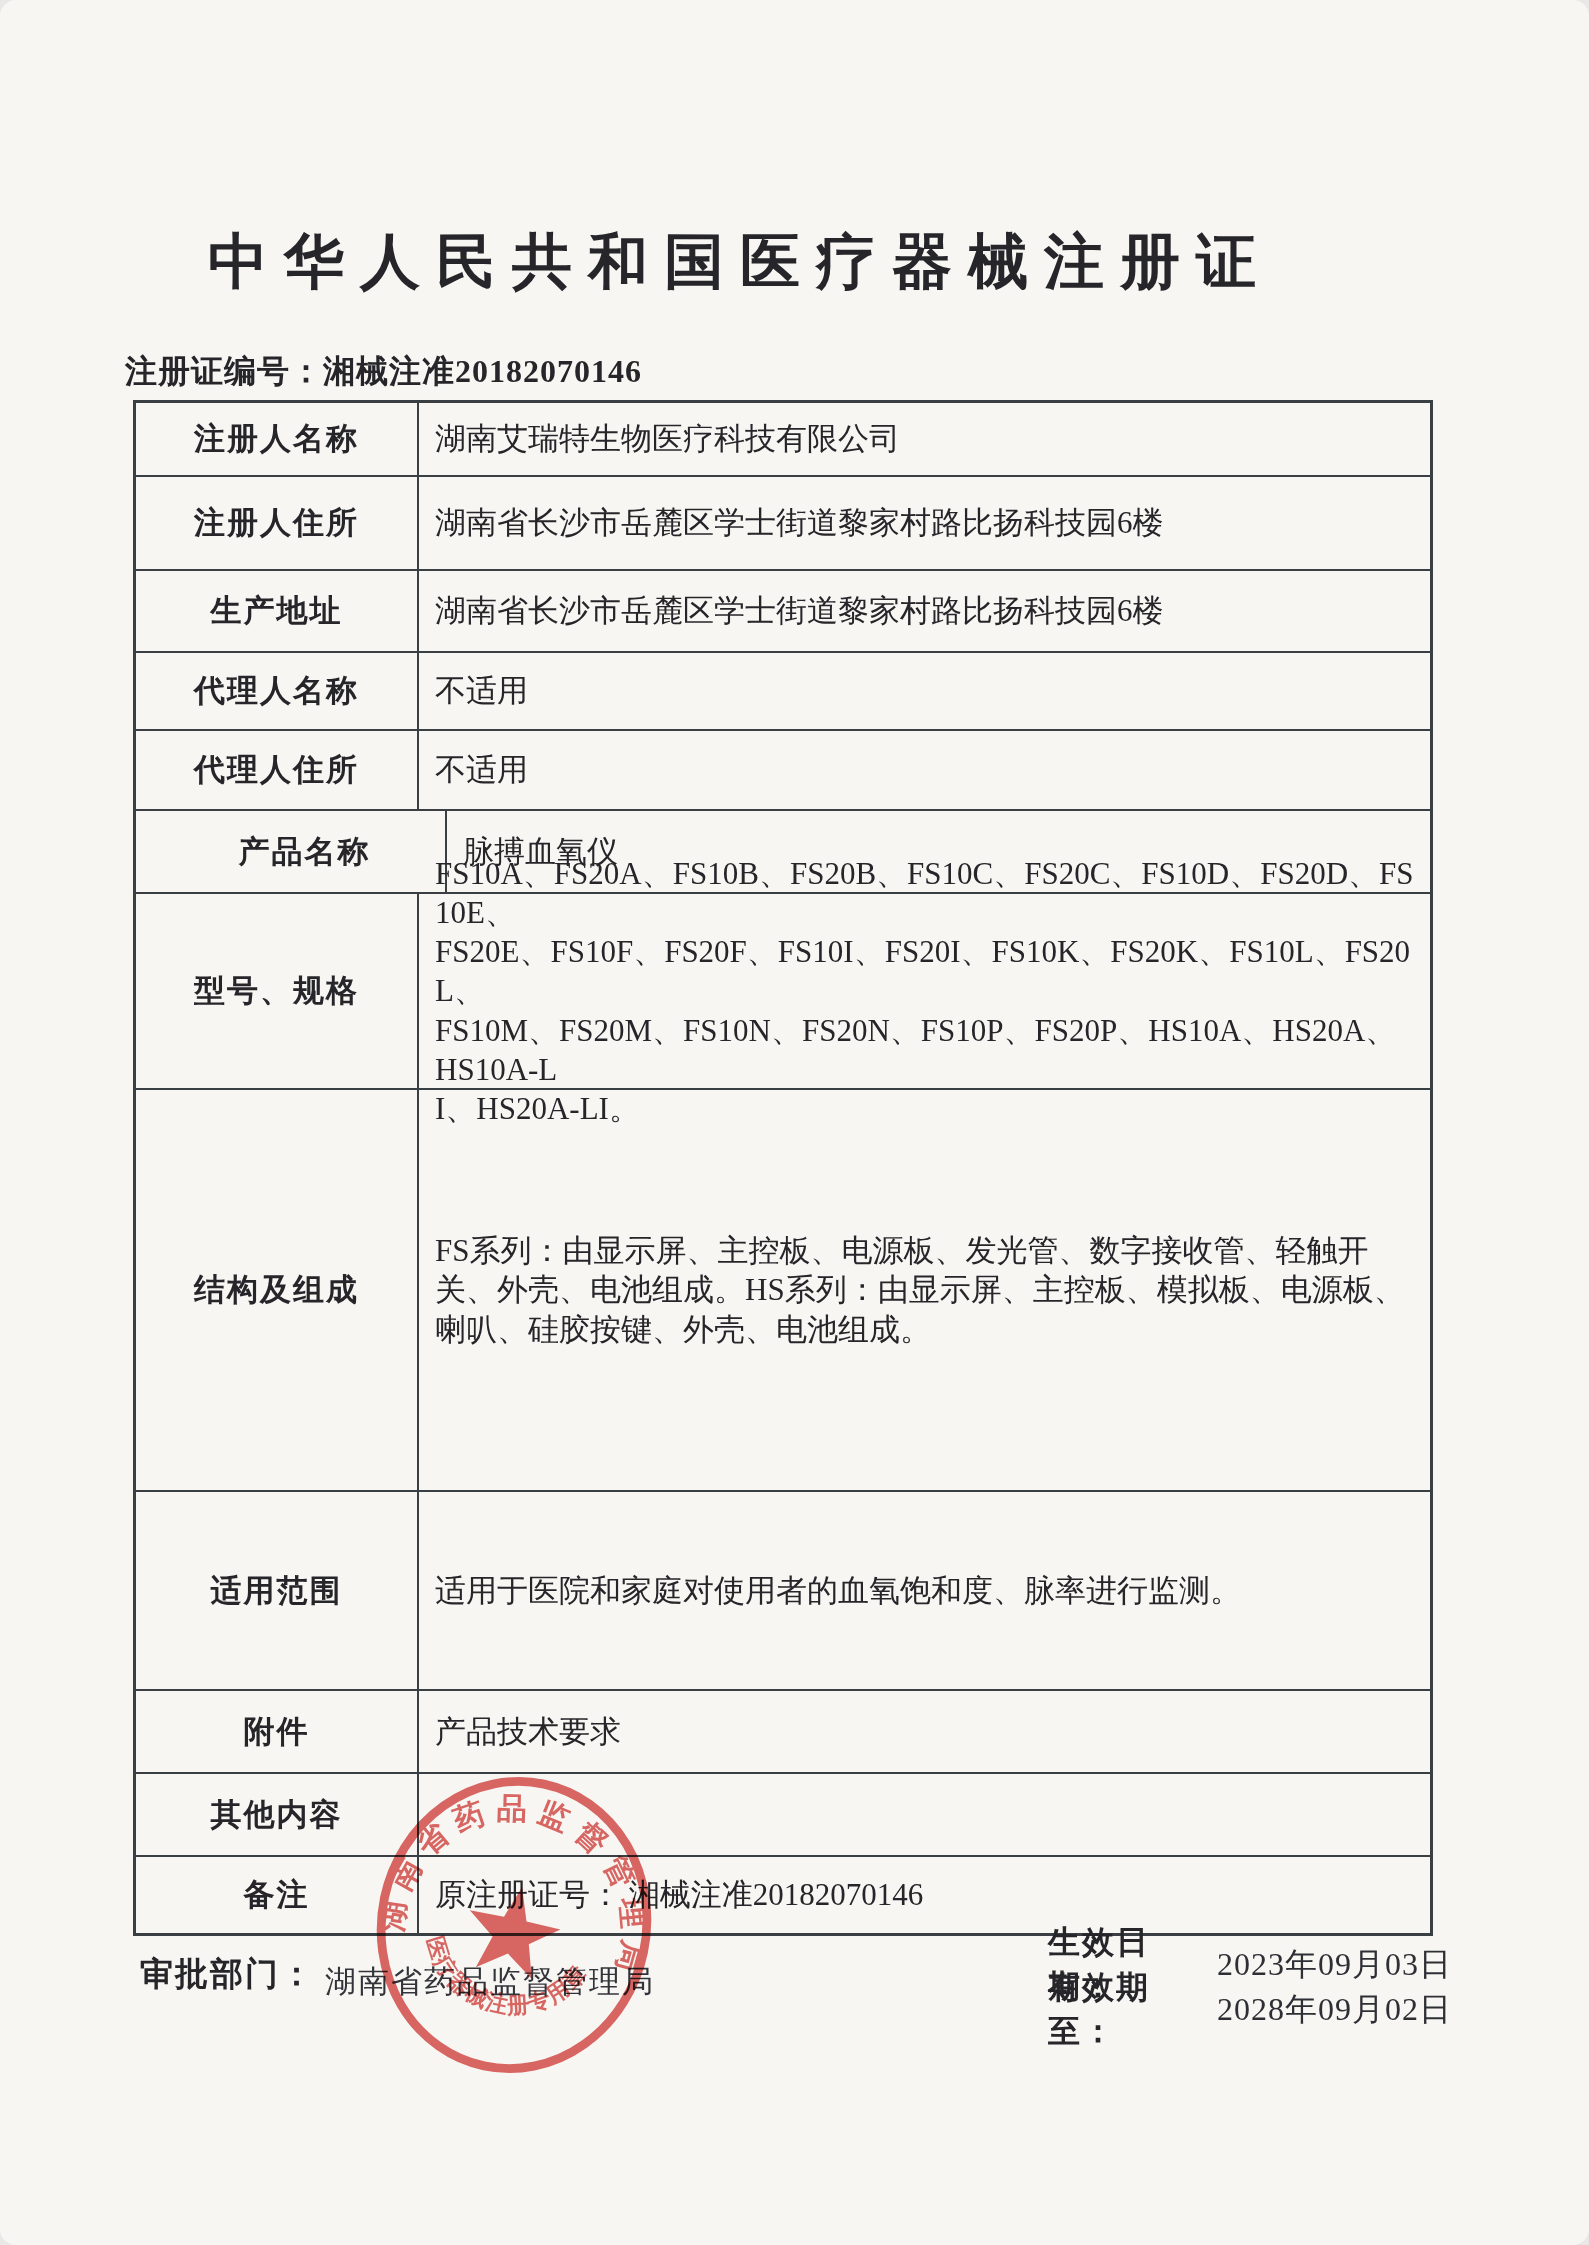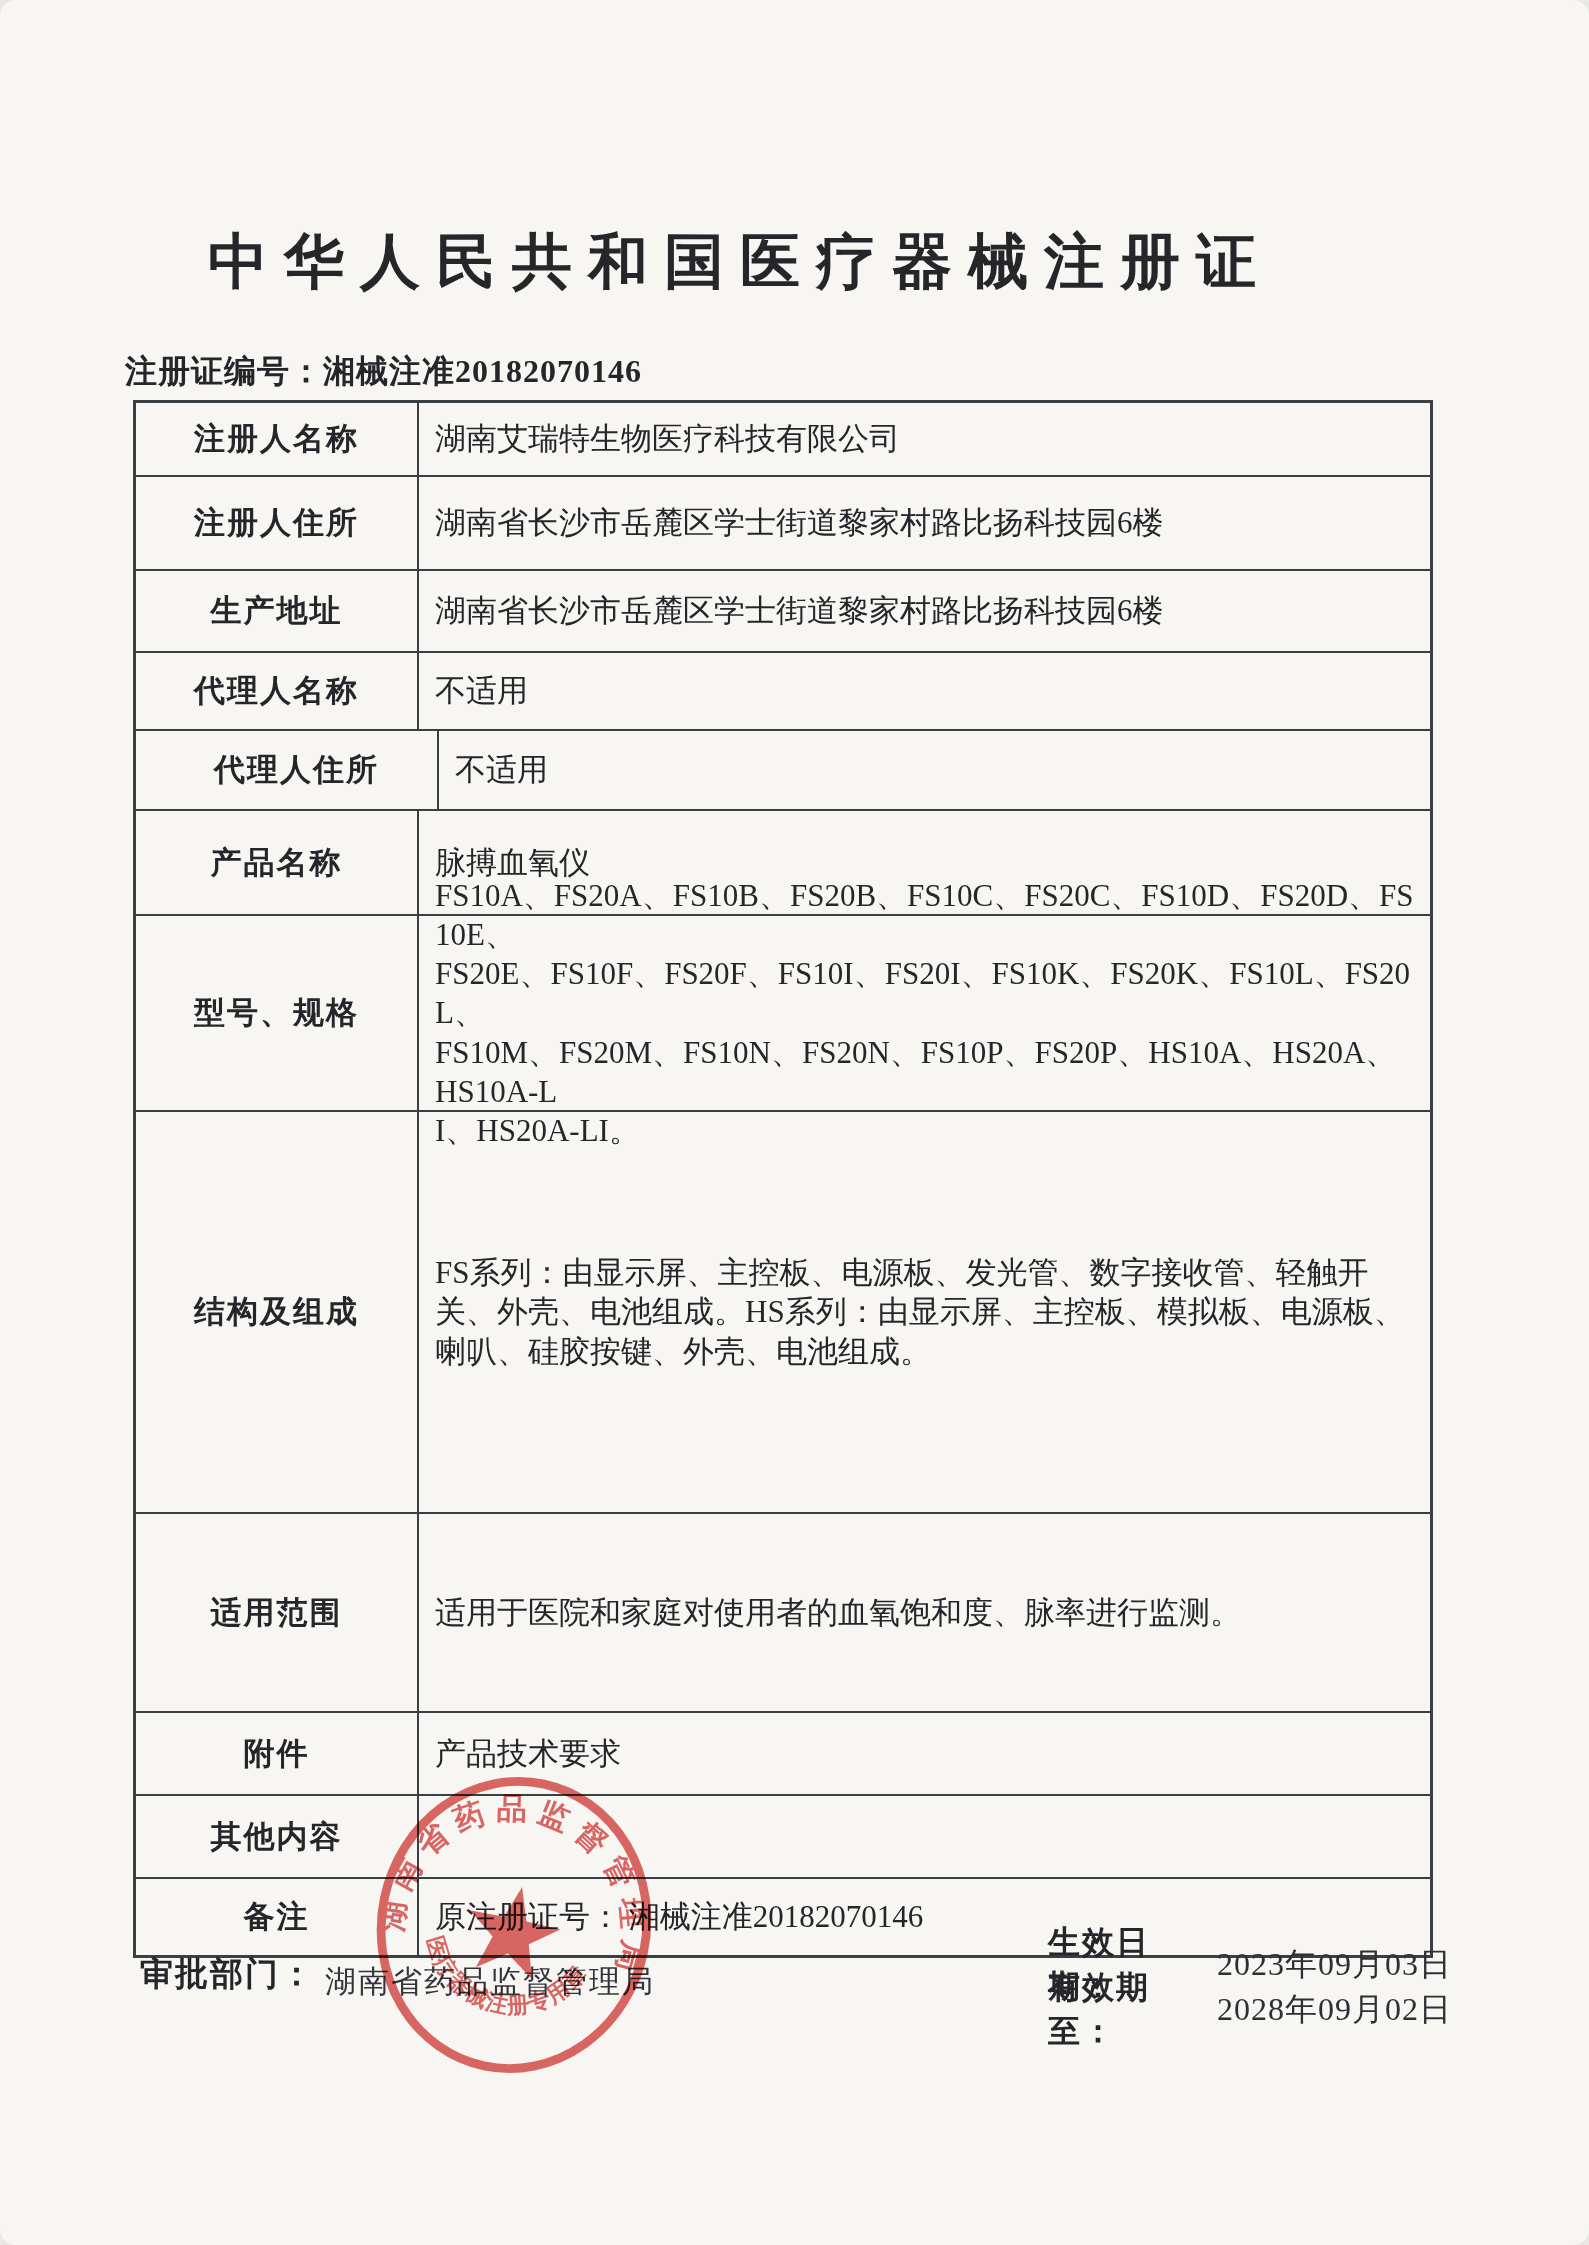--- a/index.html
+++ b/index.html
@@ -29,21 +29,21 @@
     display:flex; align-items:center; justify-content:center;
     font-weight:bold; font-size:31px; letter-spacing:2px;
     text-align:center;
   }
   .cv {
     flex:1 1 auto; display:flex; align-items:center;
     padding:6px 14px 6px 16px; font-size:31px; line-height:1.26;
     white-space:pre-wrap; word-break:break-all;
   }
   .r1{height:72px;} .r2{height:94px;} .r3{height:82px;}
-  .r4{height:78px;} .r5{height:80px;padding-left:20px;} .r6{height:105px;}
+  .r4{height:78px;} .r5{height:80px;} .r6{height:83px;padding-left:28px;}
   .r7{height:196px;} .r8{height:402px;} .r9{height:199px;}
   .r10{height:83px;} .r11{height:83px;} .r12{height:78px;}
   .approval {
     position:absolute; left:140px; top:1952px;
     display:flex; align-items:flex-start; font-size:33px;
   }
   .approval .lab { font-weight:bold; letter-spacing:2px; }
   .approval .val { font-weight:normal; margin-left:10px; margin-top:9px; font-size:31px; letter-spacing:2px; color:#33343a; }
   .dates { position:absolute; left:1048px; top:1942px; }
   .date-line { display:flex; height:45px; align-items:center; font-size:32px; }

